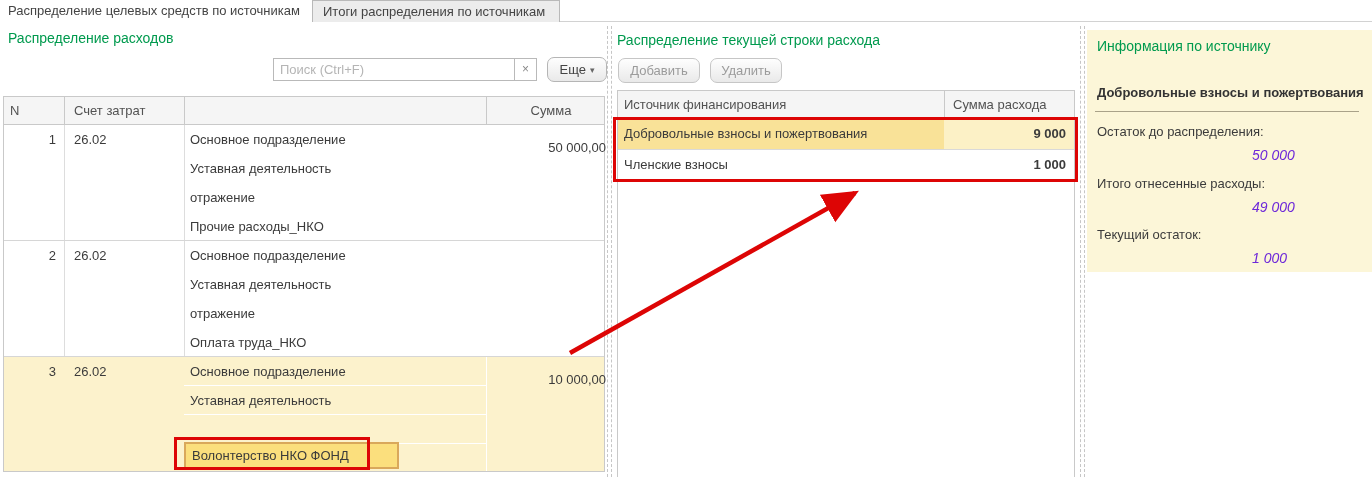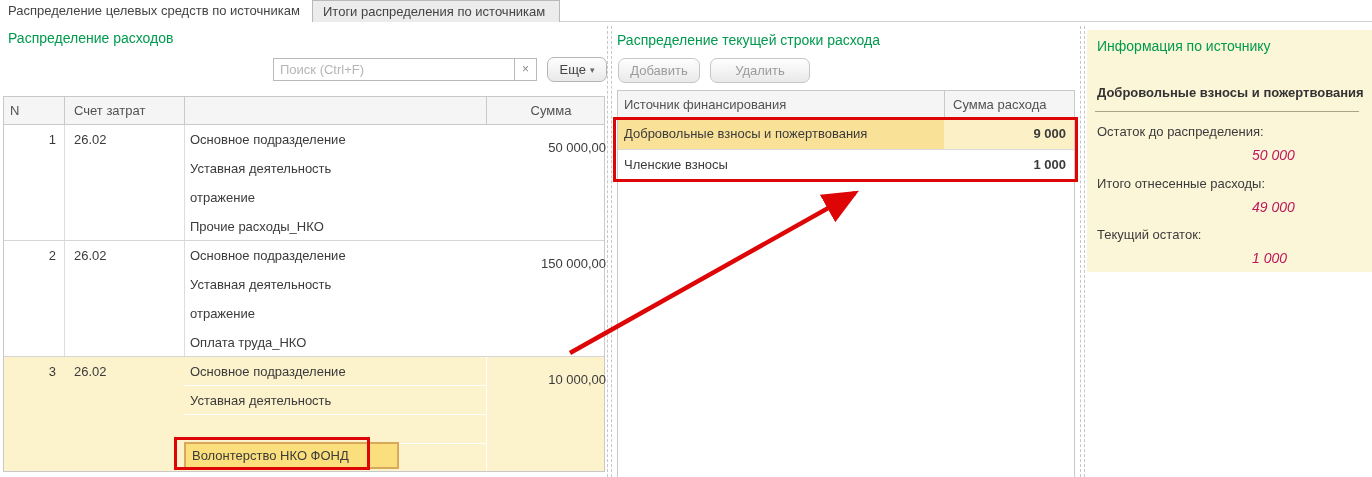--- a/index.html
+++ b/index.html
@@ -53,21 +53,21 @@
 
   
   .splitter { position:absolute; top:26px; height:451px; width:5px; border-left:1px dashed #c6c6c6; border-right:1px dashed #c6c6c6; cursor:col-resize; }
 
   
   #info-panel { left:1087px; top:30px; width:285px; height:242px; background:#fcf6d8; }
   #info-title { left:10px; top:8px; }
   #info-source { position:absolute; left:10px; top:55px; font-weight:bold; color:#333; white-space:nowrap; }
   #info-hr { position:absolute; left:8px; top:81px; width:264px; border-top:1px solid #a9a289; }
   .info-label { position:absolute; left:10px; color:#3b3b3b; white-space:nowrap; }
-  .info-value { position:absolute; left:165px; font-size:14px; font-style:italic; color:#be185d; }
+  .info-value { position:absolute; left:165px; font-size:14px; font-style:italic; color:#6d28d9; }
 
   
   .red-rect { position:absolute; border:3px solid #dd0505; z-index:30; pointer-events:none; }
   #arrow-svg { position:absolute; left:0; top:0; width:1372px; height:477px; z-index:29; pointer-events:none; }
 </style>
 </head>
 <body>
 
 <div id="stage">
 
@@ -111,21 +111,20 @@
 
     <div class="lrow" style="top:144px;">
       <div class="cell-n">2</div>
       <div class="cell-acc">26.02</div>
       <div class="cell-desc">
         <div class="dline">Основное подразделение</div>
         <div class="dline">Уставная деятельность</div>
         <div class="dline">отражение</div>
         <div class="dline">Оплата труда_НКО</div>
       </div>
-      <div class="cell-sum">150 000,00</div>
     </div>
 
     <div class="lrow selected" style="top:260px; height:114px;">
       <div class="cell-n">3</div>
       <div class="cell-acc">26.02</div>
       <div class="cell-desc">
         <div class="dline">Основное подразделение</div>
         <div class="dline">Уставная деятельность</div>
         <div class="dline"></div>
       </div>
@@ -133,21 +132,21 @@
       <div class="gold-cell">Волонтерство НКО ФОНД</div>
       <div class="cell-sum">10 000,00</div>
     </div>
   </div>
 
   <div class="splitter" style="left:607px;"></div>
 
   <div class="panel-title" style="left:617px; top:32px;">Распределение текущей строки расхода</div>
 
   <div class="abs btn disabled" style="left:618px; top:58px; width:82px; height:25px; line-height:23px;">Добавить</div>
-  <div class="abs btn disabled" style="left:710px; top:58px; width:100px; height:25px; line-height:23px;">Удалить</div>
+  <div class="abs btn disabled" style="left:710px; top:58px; width:72px; height:25px; line-height:23px;">Удалить</div>
 
   <div class="tbl" style="left:617px; top:90px; width:458px; height:387px; border-bottom:none;">
     <div class="thead">
       <div class="th" style="left:326px; right:0; padding-left:9px;">Сумма расхода</div>
       <div class="th" style="left:0; width:326px; padding-left:6px;">Источник финансирования</div>
       <div class="hdrdiv" style="left:326px;"></div>
     </div>
     <div class="mrow selected" style="top:28px;">
       <div class="mcell-src">Добровольные взносы и пожертвования</div>
       <div class="mcell-amt">9 000</div>

